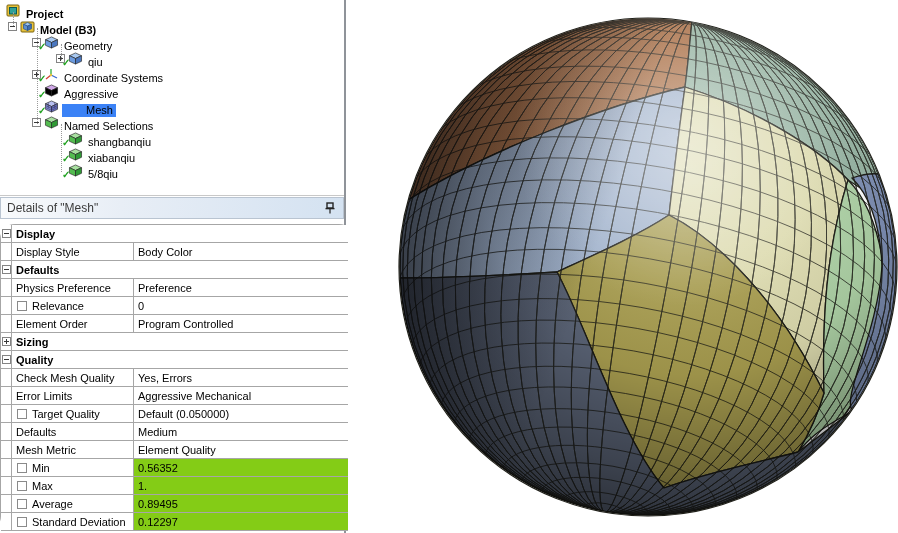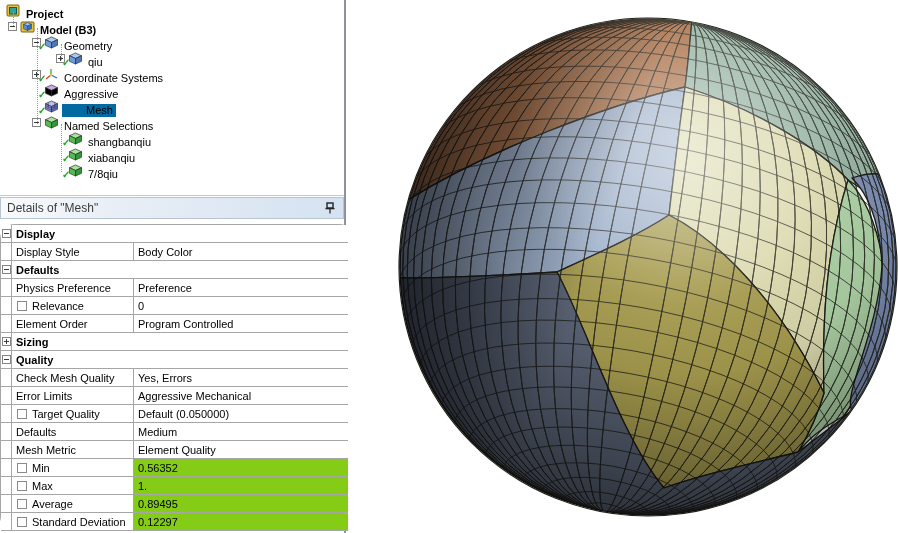--- a/index.html
+++ b/index.html
@@ -9,21 +9,21 @@
 
   
   #left-col { position:absolute; left:0; top:0; width:346px; height:533px;
               border-right:2px solid #8f9399; background:#fff; }
 
   
   #tree { position:relative; width:100%; height:196px; border-bottom:1px solid #c8c8c8;
           background:#fff; overflow:hidden; font-size:11px; color:#000; }
   .trow { position:absolute; height:16px; display:flex; align-items:center; white-space:nowrap; }
   .trow .lbl { padding:0 3px 1px 2px;margin-top:8px; }
-  .trow .lbl.sel { background:#0369a1;padding-left:24px; }
+  .trow .lbl.sel { background:#3b82f6;padding-left:24px; }
   .trow .lbl.b { font-weight:bold; }
   .exp { width:9px; height:9px; border:1px solid #848484; background:#fff; position:relative;
          margin-right:3px; flex:none; }
   .exp::before, .exp.plus::after { content:""; position:absolute; background:#3a3a3a; }
   .exp::before { left:1px; right:1px; top:3px; height:1px; }
   .exp.plus::after { top:1px; bottom:1px; left:3px; width:1px; }
   .exp-gap { width:12px; flex:none; }
   .ticon { position:relative; width:15px; height:13px; margin-right:3px; flex:none; }
   .ticon svg { position:absolute; left:0; top:0; }
   .chk { position:absolute; left:-6px; bottom:-3px; color:#1fa11f; font-weight:bold;
@@ -186,21 +186,21 @@
         <div class="trow" style="left:56px;top:162px">
           <span class="exp-gap"></span>
           <span class="ticon">
             <svg width="15" height="13" viewBox="0 0 15 14">
               <polygon points="7.5,1 14,4 7.5,7 1,4" fill="#a8e0a0" stroke="#222" stroke-width="0.7"></polygon>
            <polygon points="1,4 7.5,7 7.5,13 1,10" fill="#54bc50" stroke="#222" stroke-width="0.7"></polygon>
            <polygon points="14,4 7.5,7 7.5,13 14,10" fill="#2f9a35" stroke="#222" stroke-width="0.7"></polygon>
             </svg>
               <span class="chk">✓</span>
           </span>
-          <span class="lbl  ">7/8qiu</span>
+          <span class="lbl  ">5/8qiu</span>
         </div>
         <div class="guide" style="left:13px;top:12px;height:14px"></div>
         <div class="guide" style="left:37px;top:28px;height:96px"></div>
         <div class="guide" style="left:61px;top:44px;height:16px"></div>
         <div class="guide" style="left:61px;top:124px;height:48px"></div>
       </div>
 
     <div id="details-hdr">
       <span class="title">Details of "Mesh"</span>
       <svg id="pin" viewBox="0 0 14 14">

